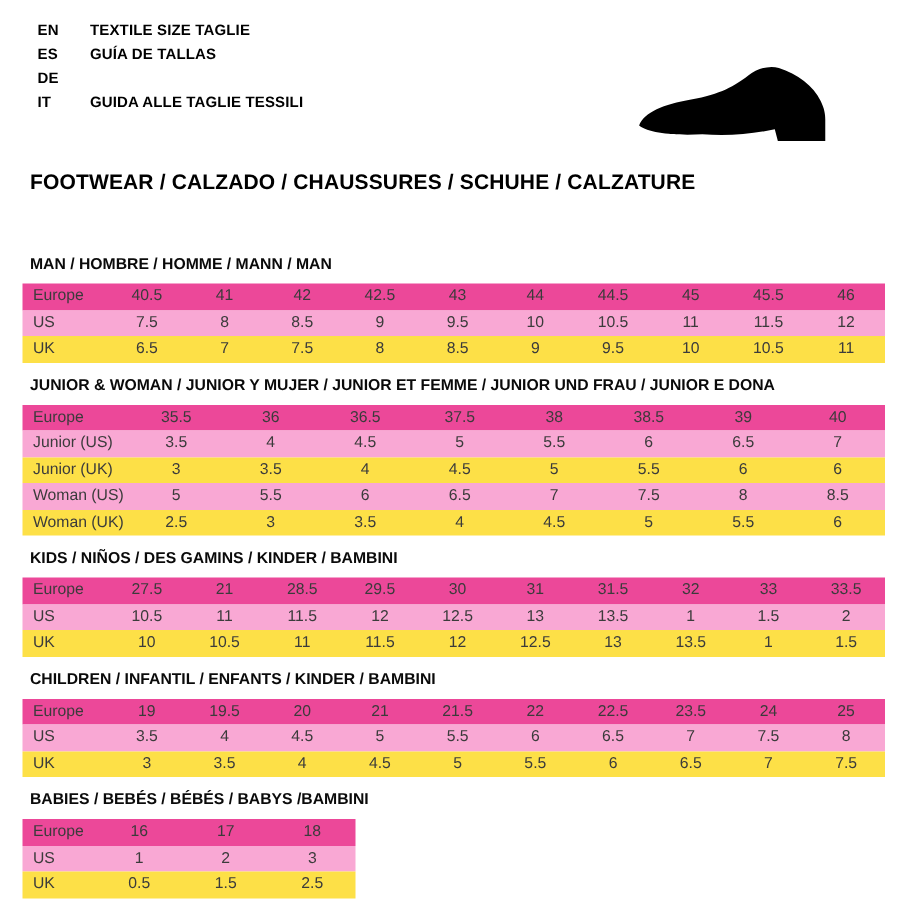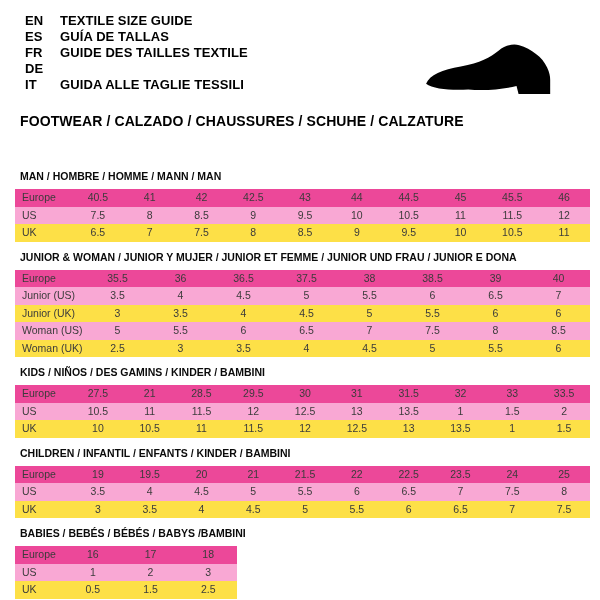--- a/index.html
+++ b/index.html
@@ -6,21 +6,21 @@
   body {
     width: 600px; height: 600px;
     background: #ffffff;
     font-family: "Liberation Sans", sans-serif;
     position: relative;
     overflow: hidden;
     color: #000;
   }
   
   .lang-list { position: absolute; top: 12px; left: 25px; }
-  .lang-row { display: flex; height: 16px; align-items: center; font-weight: bold; font-size: 13px; letter-spacing: 0.1px; }
+  .lang-row { display: flex; height: 16px; align-items: center; font-weight: bold; font-size: 10px; letter-spacing: 0.1px; }
   .lang-code { width: 35px; flex: none; }
   .lang-label { white-space: nowrap; }
 
   
   .shoe { position: absolute; top: 30px; left: 397px; width: 186px; height: 68px; }
 
   
   .category-title { position: absolute; top: 113px; left: 20px; font-weight: bold; font-size: 14px; letter-spacing: 0.1px; white-space: nowrap; }
 
   
@@ -37,29 +37,25 @@
   .size-section:nth-child(2) .t-label { width: 64px; }
   .size-table.compact .t-label { width: 42px; }
   .t-cell { flex: 1; text-align: center; }
 </style>
 </head>
 <body>
 
 <div class="lang-list" id="langs">
     <div class="lang-row">
       <span class="lang-code">EN</span>
-      <span class="lang-label">TEXTILE SIZE GUIDE</span>
+      <span class="lang-label">TEXTILE SIZE TAGLIE</span>
     </div>
     <div class="lang-row">
       <span class="lang-code">ES</span>
       <span class="lang-label">GUÍA DE TALLAS</span>
-    </div>
-    <div class="lang-row">
-      <span class="lang-code">FR</span>
-      <span class="lang-label">GUIDE DES TAILLES TEXTILE</span>
     </div>
     <div class="lang-row">
       <span class="lang-code">DE</span>
     </div>
     <div class="lang-row">
       <span class="lang-code">IT</span>
       <span class="lang-label">GUIDA ALLE TAGLIE TESSILI</span>
     </div>
   </div>
 

